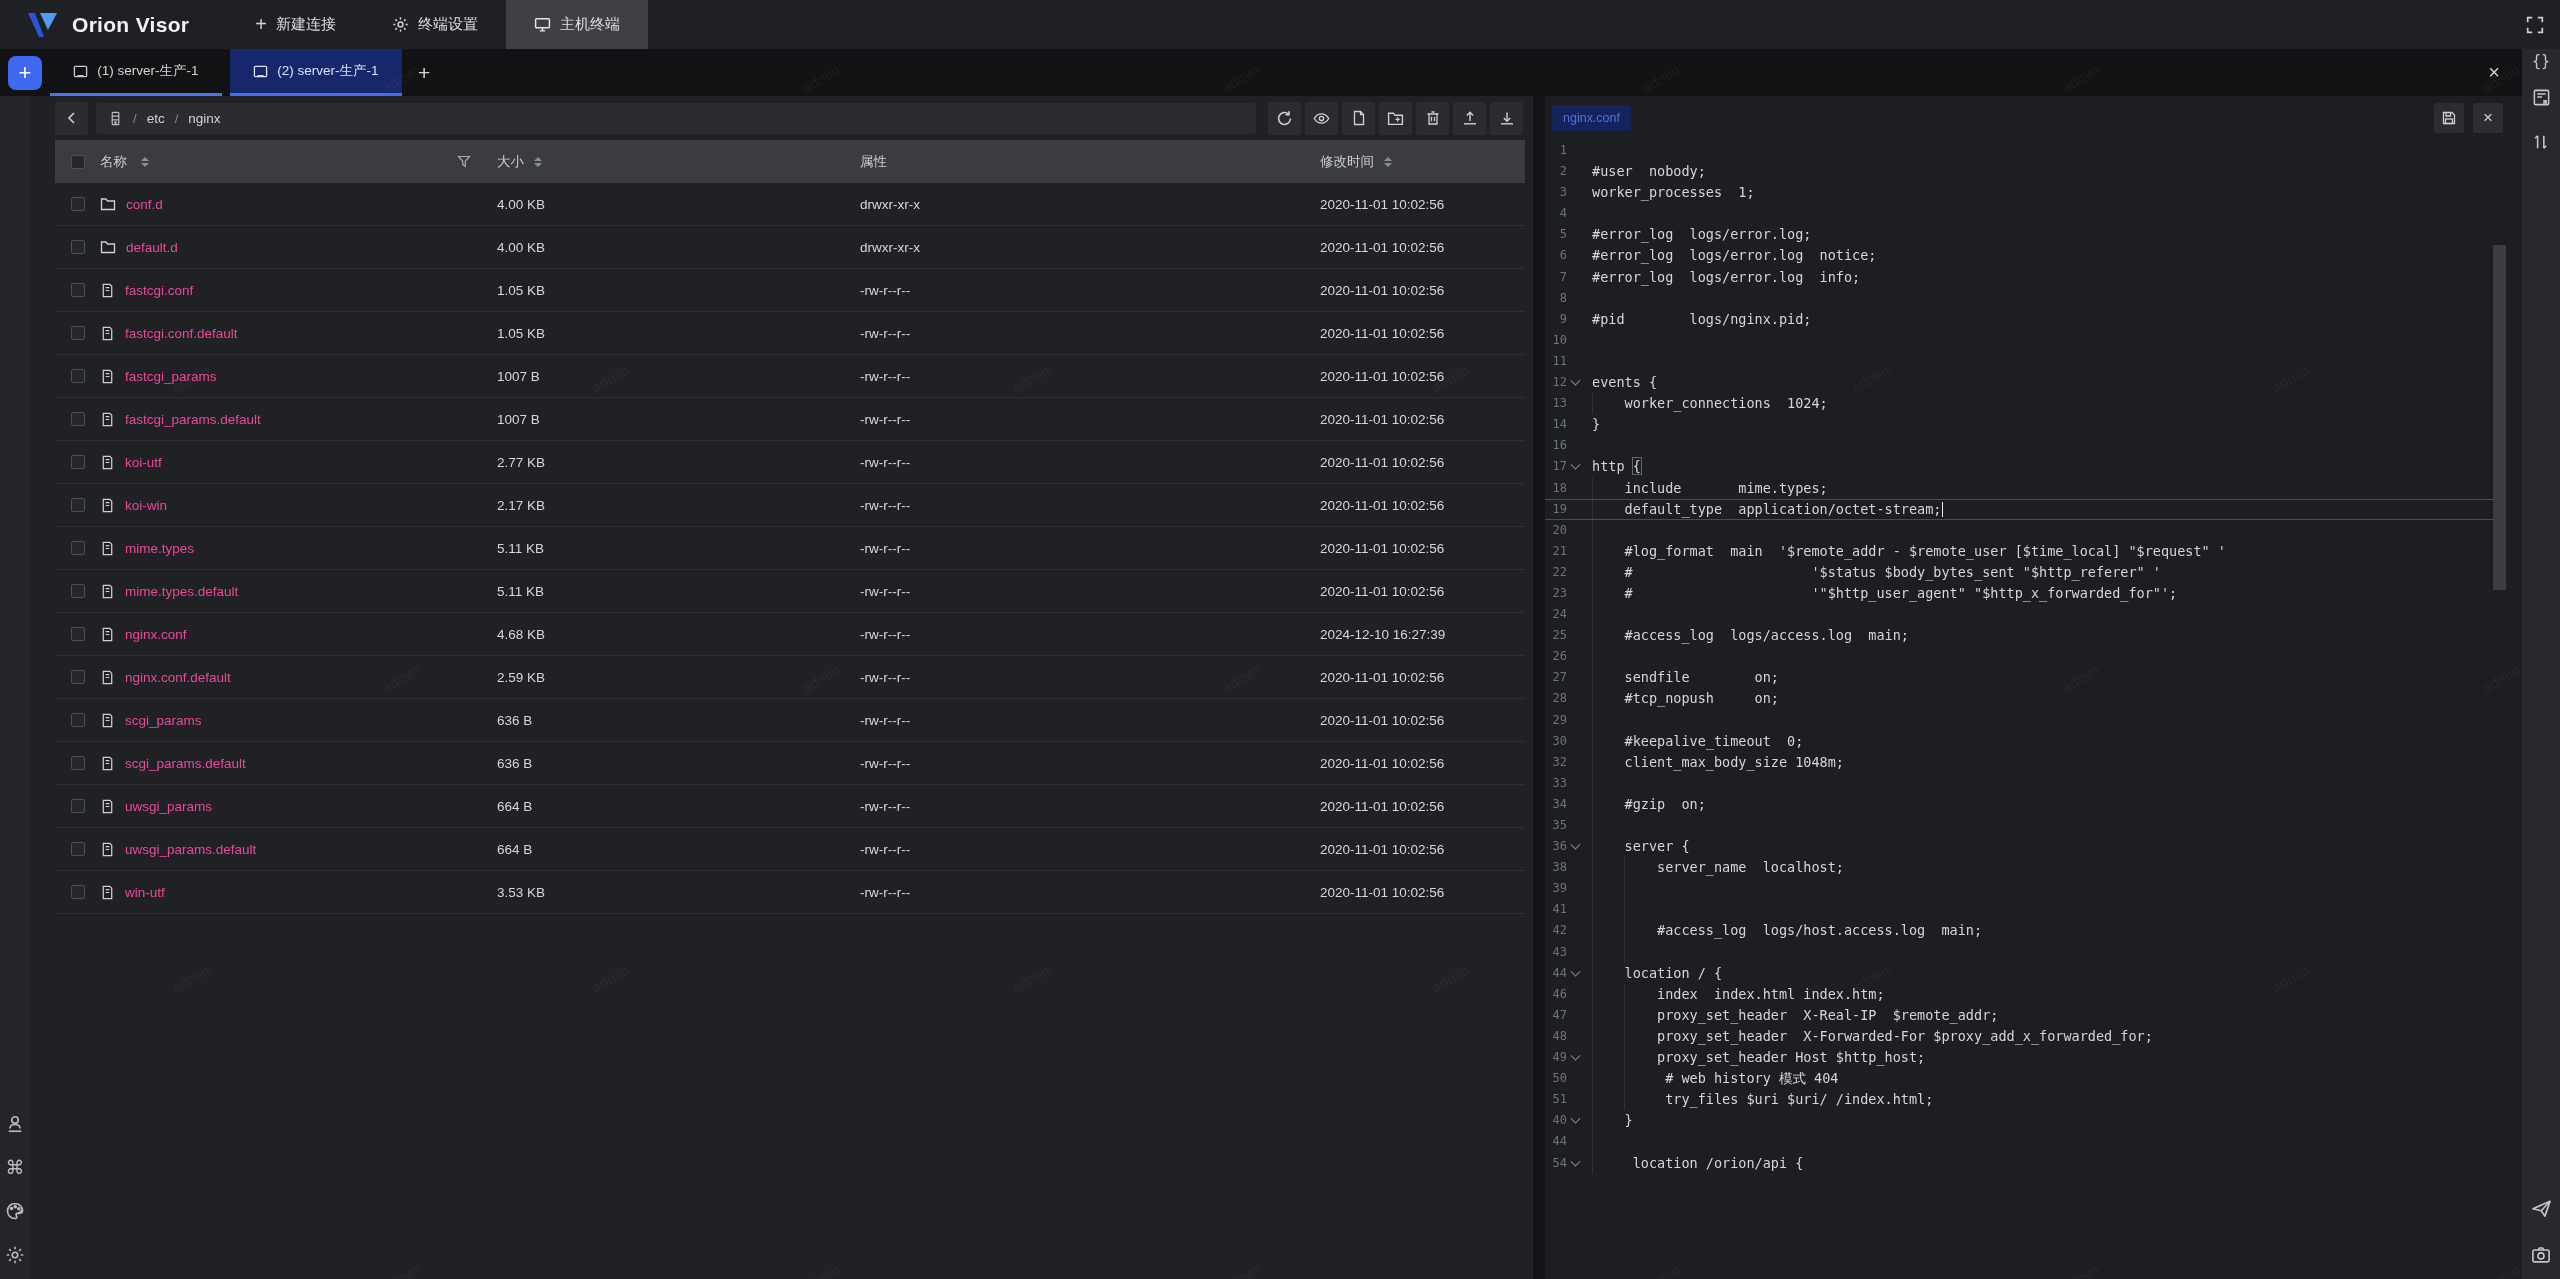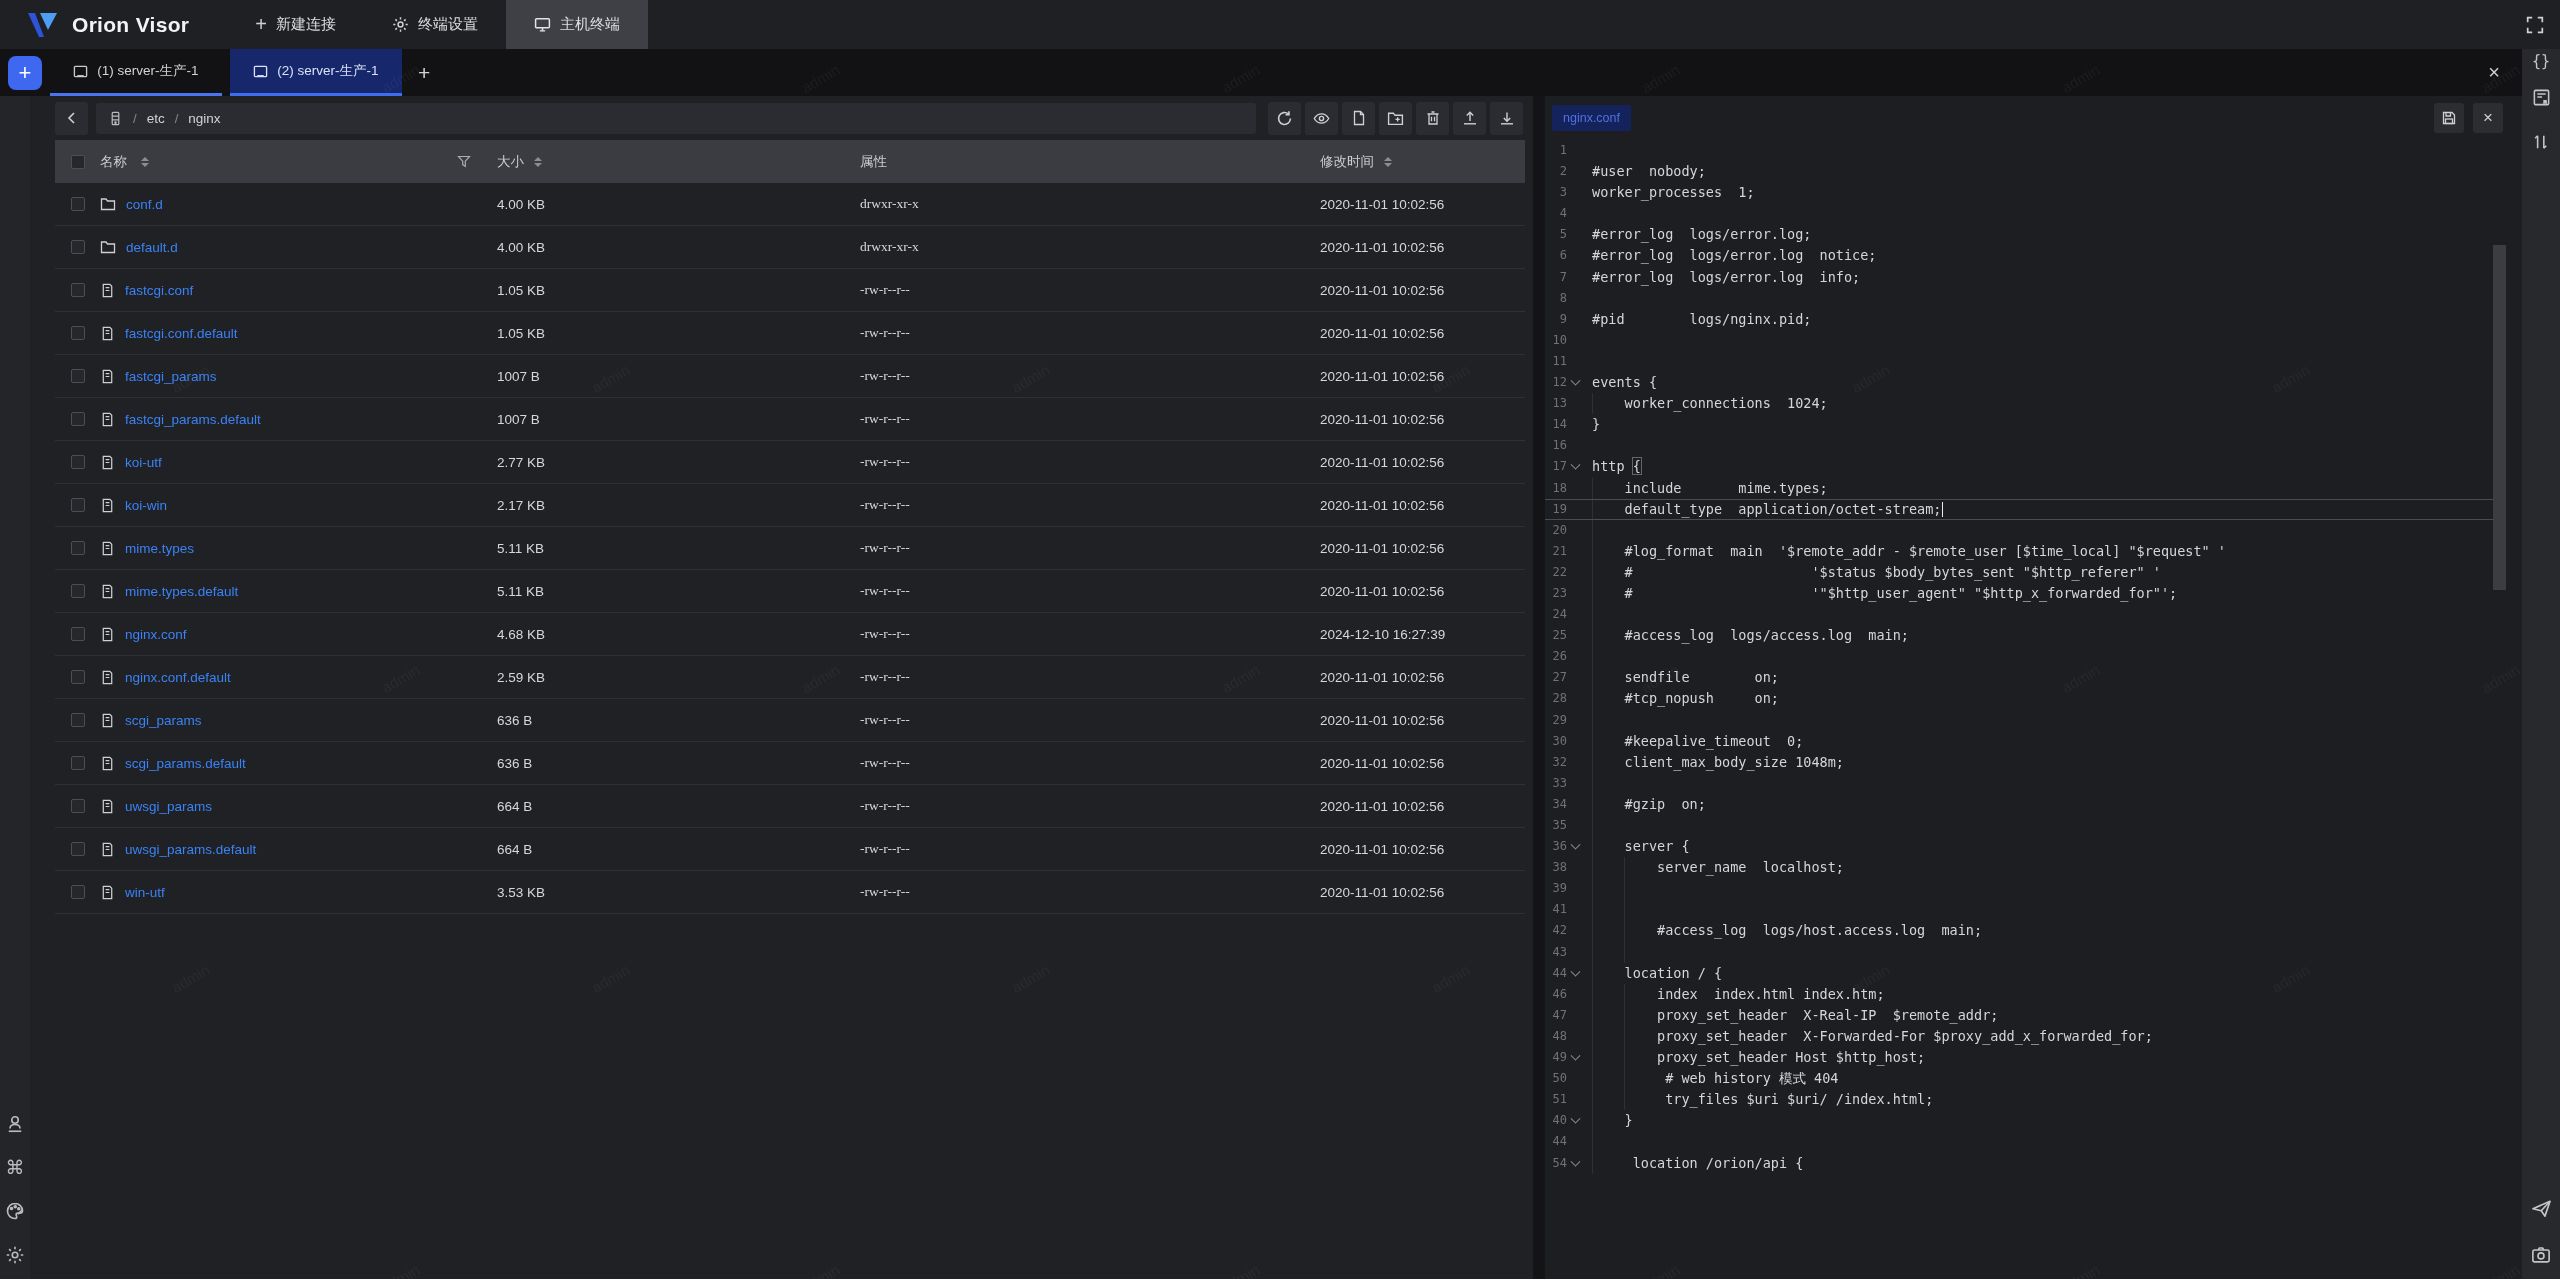--- a/index.html
+++ b/index.html
@@ -57,27 +57,27 @@
   .table { margin:0 8px 0 25px; }
   .t-head { height:43px; background:#3a3c41; display:flex; align-items:center; color:#caccce;
             font-size:13.5px; }
   .t-row { height:43px; display:flex; align-items:center; color:#d6d7d9; font-size:13.5px;
            border-bottom:1px solid #2e3035; cursor:pointer; }
   .c-check { width:45px; display:flex; justify-content:center; flex:none; }
   .checkbox { width:14px; height:14px; border:1px solid #4b4e54; background:#25272b; border-radius:2px; cursor:pointer; }
   .c-name { width:385px; flex:none; display:flex; align-items:center; gap:10px; }
   .c-name .grow { flex:1; }
   .c-size { width:375px; flex:none; padding-left:12px; display:flex; align-items:center; gap:6px; }
-  .c-attr { width:450px; flex:none;font-family:Liberation Serif, serif; }
+  .c-attr { width:450px; flex:none; }
   .c-time { width:215px; flex:none; padding-left:10px; display:flex; align-items:center; gap:6px; }
   .sort { display:inline-flex; flex-direction:column; gap:2px; margin-left:4px; }
   .sort i { width:0; height:0; border-left:4px solid transparent; border-right:4px solid transparent; }
   .sort .up { border-bottom:4px solid #8a8d92; }
   .sort .dn { border-top:4px solid #8a8d92; }
-  .fname { color:#3b82f6; }
+  .fname { color:#ec4899; }
 
   
   .panel-gap { width:12px; background:#141416; flex:none; }
 
   
   .editor-panel { width:977px; background:#1d1e21; flex:none; display:flex; flex-direction:column; position:relative; }
   .ed-header { height:44px; display:flex; align-items:center; padding:0 19px 0 7px; flex:none; }
   .ed-filetab { background:#14235c; color:#5070e2; font-size:12.5px; padding:6px 11px; border-radius:2px; cursor:pointer; }
   .ed-actions { margin-left:auto; display:flex; gap:9px; }
   .ed-btn { width:30px; height:30px; background:#2b2d31; border:none; border-radius:3px;

